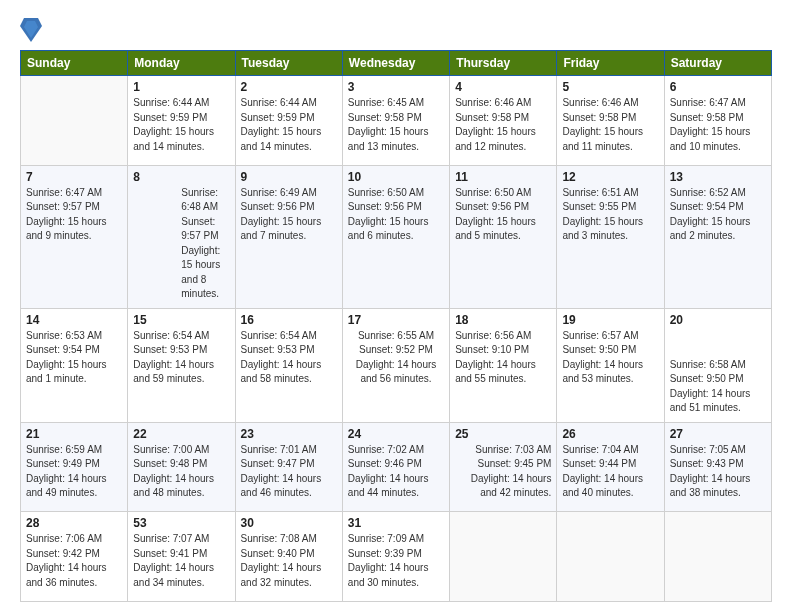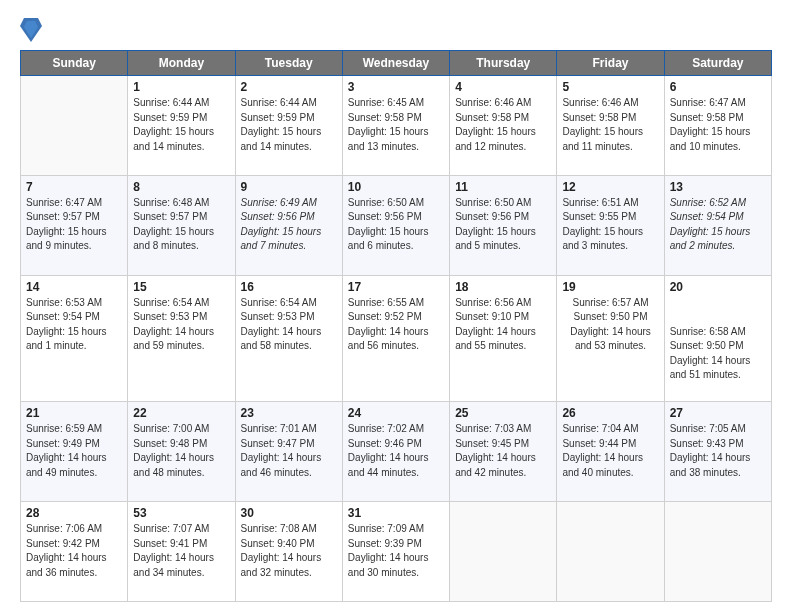--- a/index.html
+++ b/index.html
@@ -49,23 +49,23 @@
       font-size: 13px;
       color: #444;
     }
     .calendar {
       width: 100%;
       border-collapse: collapse;
       flex: 1;
       font-size: 10.5px;
     }
     .calendar th {
-      background-color: #737373;
+      background-color: #4d7c0f;
       color: #fff;
-      text-align: center;
+      text-align: left;
       padding: 5px 6px;
       font-size: 12px;
       font-weight: bold;
       border: 1px solid #1a5caa;
     }
     .calendar td {
       border: 1px solid #d0d0d0;
       vertical-align: top;
       padding: 4px 5px;
       width: calc(100% / 7);
@@ -173,28 +173,28 @@
         <tr>
           <td>
             <span class="day-number">7</span>
             <div class="day-info" style="white-space: pre-line;">Sunrise: 6:47 AM
 Sunset: 9:57 PM
 Daylight: 15 hours
 and 9 minutes.</div>
           </td>
           <td>
             <span class="day-number">8</span>
-            <div class="day-info" style="white-space: pre-line;">Sunrise: 6:48 AM
+            <div class="day-info" style="white-space: pre-line; margin-left: 48px;">Sunrise: 6:48 AM
 Sunset: 9:57 PM
 Daylight: 15 hours
 and 8 minutes.</div>
           </td>
           <td>
             <span class="day-number">9</span>
-            <div class="day-info" style="white-space: pre-line; font-style: italic;">Sunrise: 6:49 AM
+            <div class="day-info" style="white-space: pre-line;">Sunrise: 6:49 AM
 Sunset: 9:56 PM
 Daylight: 15 hours
 and 7 minutes.</div>
           </td>
           <td>
             <span class="day-number">10</span>
             <div class="day-info" style="white-space: pre-line;">Sunrise: 6:50 AM
 Sunset: 9:56 PM
 Daylight: 15 hours
 and 6 minutes.</div>
@@ -208,21 +208,21 @@
           </td>
           <td>
             <span class="day-number">12</span>
             <div class="day-info" style="white-space: pre-line;">Sunrise: 6:51 AM
 Sunset: 9:55 PM
 Daylight: 15 hours
 and 3 minutes.</div>
           </td>
           <td>
             <span class="day-number">13</span>
-            <div class="day-info" style="white-space: pre-line; font-style: italic;">Sunrise: 6:52 AM
+            <div class="day-info" style="white-space: pre-line;">Sunrise: 6:52 AM
 Sunset: 9:54 PM
 Daylight: 15 hours
 and 2 minutes.</div>
           </td>
         </tr>
         <tr>
           <td>
             <span class="day-number">14</span>
             <div class="day-info" style="white-space: pre-line;">Sunrise: 6:53 AM
 Sunset: 9:54 PM
@@ -238,35 +238,35 @@
           </td>
           <td>
             <span class="day-number">16</span>
             <div class="day-info" style="white-space: pre-line;">Sunrise: 6:54 AM
 Sunset: 9:53 PM
 Daylight: 14 hours
 and 58 minutes.</div>
           </td>
           <td>
             <span class="day-number">17</span>
-            <div class="day-info" style="white-space: pre-line;">Sunrise: 6:55 AM
+            <div class="day-info" style="white-space: pre-line; text-align: center;">Sunrise: 6:55 AM
 Sunset: 9:52 PM
 Daylight: 14 hours
 and 56 minutes.</div>
           </td>
           <td>
             <span class="day-number">18</span>
             <div class="day-info" style="white-space: pre-line;">Sunrise: 6:56 AM
 Sunset: 9:10 PM
 Daylight: 14 hours
 and 55 minutes.</div>
           </td>
           <td>
             <span class="day-number">19</span>
-            <div class="day-info" style="white-space: pre-line; text-align: center;">Sunrise: 6:57 AM
+            <div class="day-info" style="white-space: pre-line;">Sunrise: 6:57 AM
 Sunset: 9:50 PM
 Daylight: 14 hours
 and 53 minutes.</div>
           </td>
           <td>
             <span class="day-number">20</span>
             <div class="day-info" style="white-space: pre-line; margin-top: 31px;">Sunrise: 6:58 AM
 Sunset: 9:50 PM
 Daylight: 14 hours
 and 51 minutes.</div>
@@ -296,21 +296,21 @@
           </td>
           <td>
             <span class="day-number">24</span>
             <div class="day-info" style="white-space: pre-line;">Sunrise: 7:02 AM
 Sunset: 9:46 PM
 Daylight: 14 hours
 and 44 minutes.</div>
           </td>
           <td>
             <span class="day-number">25</span>
-            <div class="day-info" style="white-space: pre-line;">Sunrise: 7:03 AM
+            <div class="day-info" style="white-space: pre-line; text-align: right;">Sunrise: 7:03 AM
 Sunset: 9:45 PM
 Daylight: 14 hours
 and 42 minutes.</div>
           </td>
           <td>
             <span class="day-number">26</span>
             <div class="day-info" style="white-space: pre-line;">Sunrise: 7:04 AM
 Sunset: 9:44 PM
 Daylight: 14 hours
 and 40 minutes.</div>

